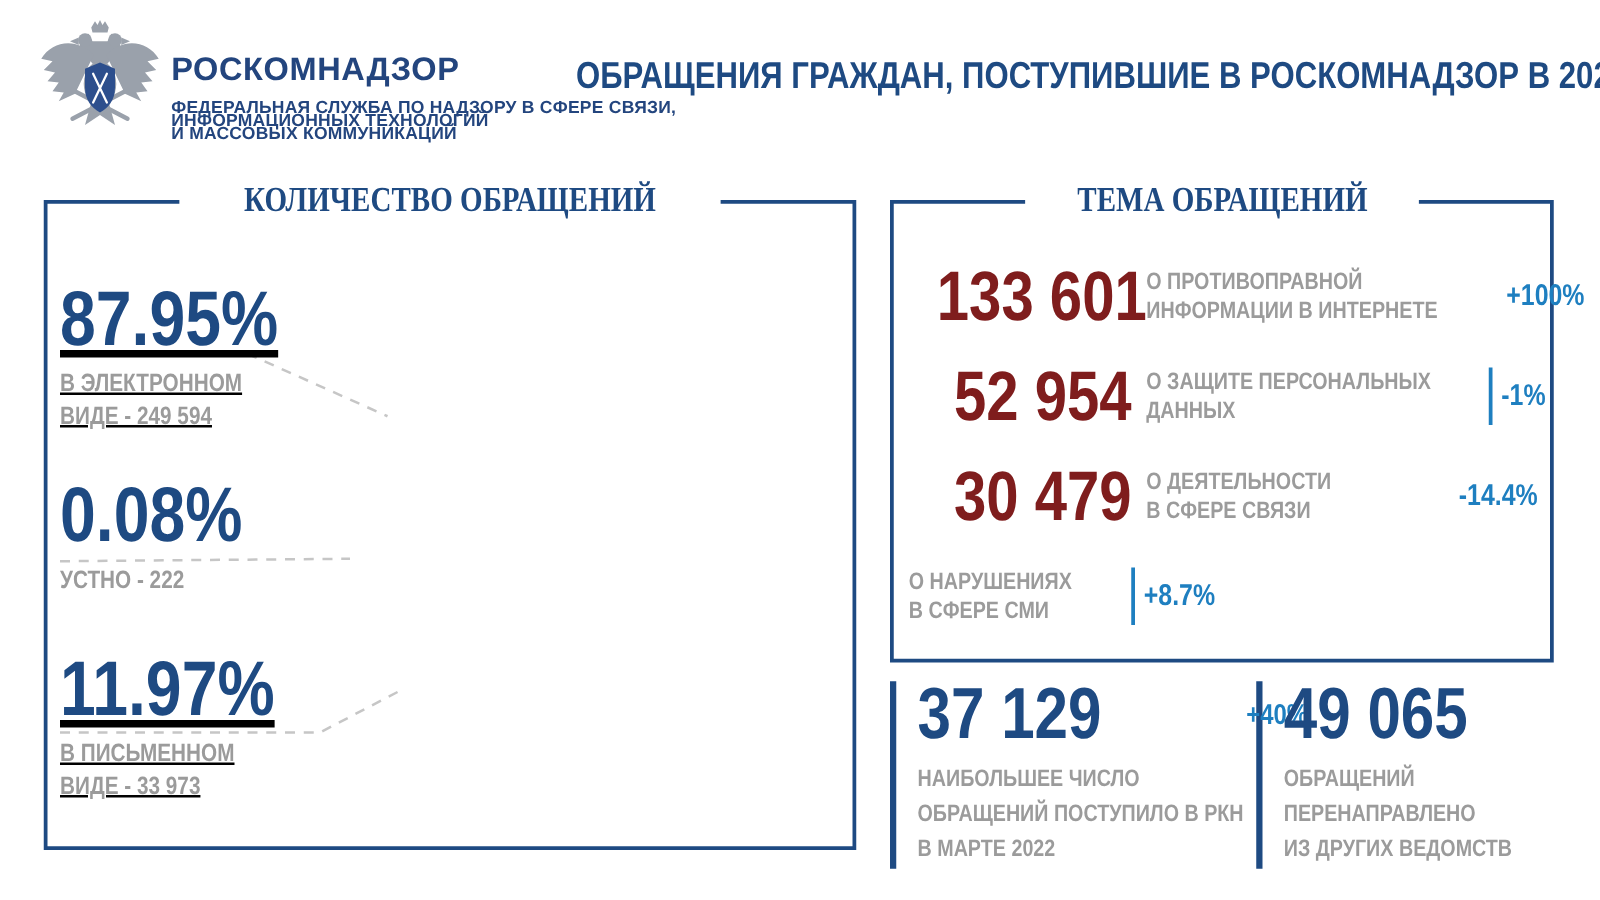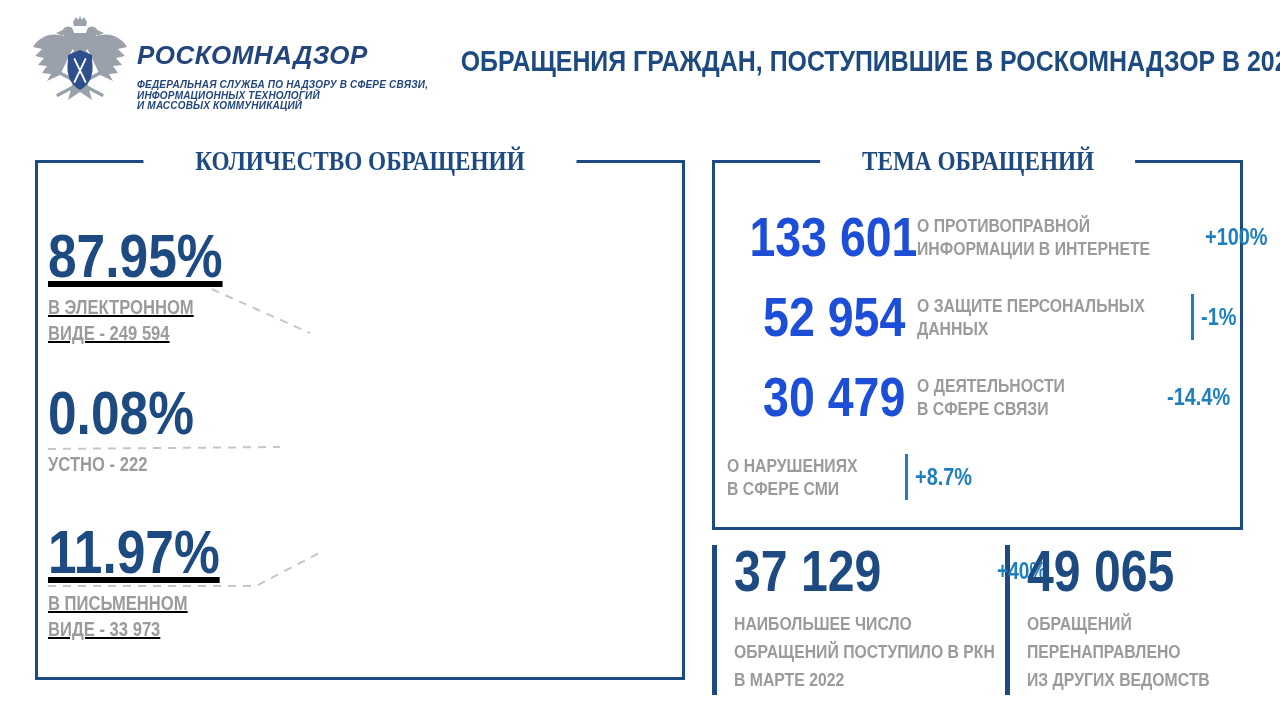--- a/index.html
+++ b/index.html
@@ -5,23 +5,23 @@
   html,body{margin:0;padding:0;background:#fff;}
   .page{position:relative;width:1280px;height:720px;background:#ffffff;overflow:hidden;
         font-family:"Liberation Sans","DejaVu Sans",sans-serif;}
   .sx{display:inline-block;transform:scaleX(0.83);transform-origin:50% 50%;}
   .sxl{transform-origin:0 50%;}
   .sxr{transform-origin:100% 50%;}
   div.sx{display:block;}
 
   
   .logo{position:absolute;left:30px;top:12px;width:100px;height:100px;}
-  .org{position:absolute;left:137px;top:40px;font-style:italic;}
+  .org{position:absolute;left:137px;top:40px;}
   .org-name{font-size:26px;font-weight:bold;color:#23457e;letter-spacing:.5px;}
-  .org-sub{margin-top:9px;font-size:10px;font-weight:bold;color:#23457e;line-height:10.5px;letter-spacing:.2px;}
+  .org-sub{margin-top:9px;font-size:14px;font-weight:bold;color:#23457e;line-height:10.5px;letter-spacing:.2px;}
   .main-title{position:absolute;left:372px;top:44px;width:876px;text-align:center;
               font-size:30px;font-weight:bold;color:#1e4a82;white-space:nowrap;}
 
   
   .panel{position:absolute;border:3px solid #1e4a82;box-sizing:border-box;background:#fff;}
   .left-panel{left:35px;top:160px;width:650px;height:520px;}
   .right-panel{left:712px;top:160px;width:531px;height:370px;}
   .panel-title{position:absolute;top:-21px;left:50%;transform:translateX(-50%);background:#fff;
                padding:0 18px;font-size:28px;line-height:38px;font-weight:bold;color:#1e4a82;white-space:nowrap;font-family:Liberation Serif, serif;}
 
@@ -40,21 +40,21 @@
           justify-content:center;padding-top:42px;box-sizing:border-box;}
   .total{font-size:66px;font-weight:bold;color:#1e4a82;line-height:1;white-space:nowrap;}
   .caption{margin-top:11px;font-size:23px;font-weight:bold;color:#9b9b9b;white-space:nowrap;}
   .delta-row{margin-top:13px;display:flex;align-items:center;}
   .vbar{width:3px;height:50px;background:#1e7fc0;margin-right:9px;}
   .delta-row .delta-txt{font-size:34px;font-weight:bold;color:#1e7fc0;}
 
   
   .rows{position:absolute;left:0;top:0;width:525px;padding-top:34px;}
   .trow{height:80px;display:grid;grid-template-columns:190px 1fr 80px;align-items:center;}
-  .tnum{text-align:right;font-size:56px;font-weight:bold;color:#1d4ed8;line-height:1;white-space:nowrap;}
+  .tnum{text-align:right;font-size:56px;font-weight:bold;color:#7f1d1d;line-height:1;white-space:nowrap;}
   .tlabel{margin-left:12px;font-size:19px;font-weight:bold;color:#9b9b9b;line-height:23px;white-space:nowrap;}
   .tdelta{display:flex;align-items:center;}
   .dbar{width:3px;height:46px;background:#1e7fc0;margin-right:7px;}
   .tdelta .delta-txt{font-size:24px;font-weight:bold;color:#1e7fc0;white-space:nowrap;}
 
   
   .bottom{position:absolute;left:712px;top:545px;width:533px;display:flex;}
   .bstat{border-left:5px solid #1e4a82;padding-left:17px;min-height:150px;box-sizing:border-box;}
   .bstat.first{width:293px;}
   .bval-row{display:flex;align-items:center;height:52px;gap:31px;}

